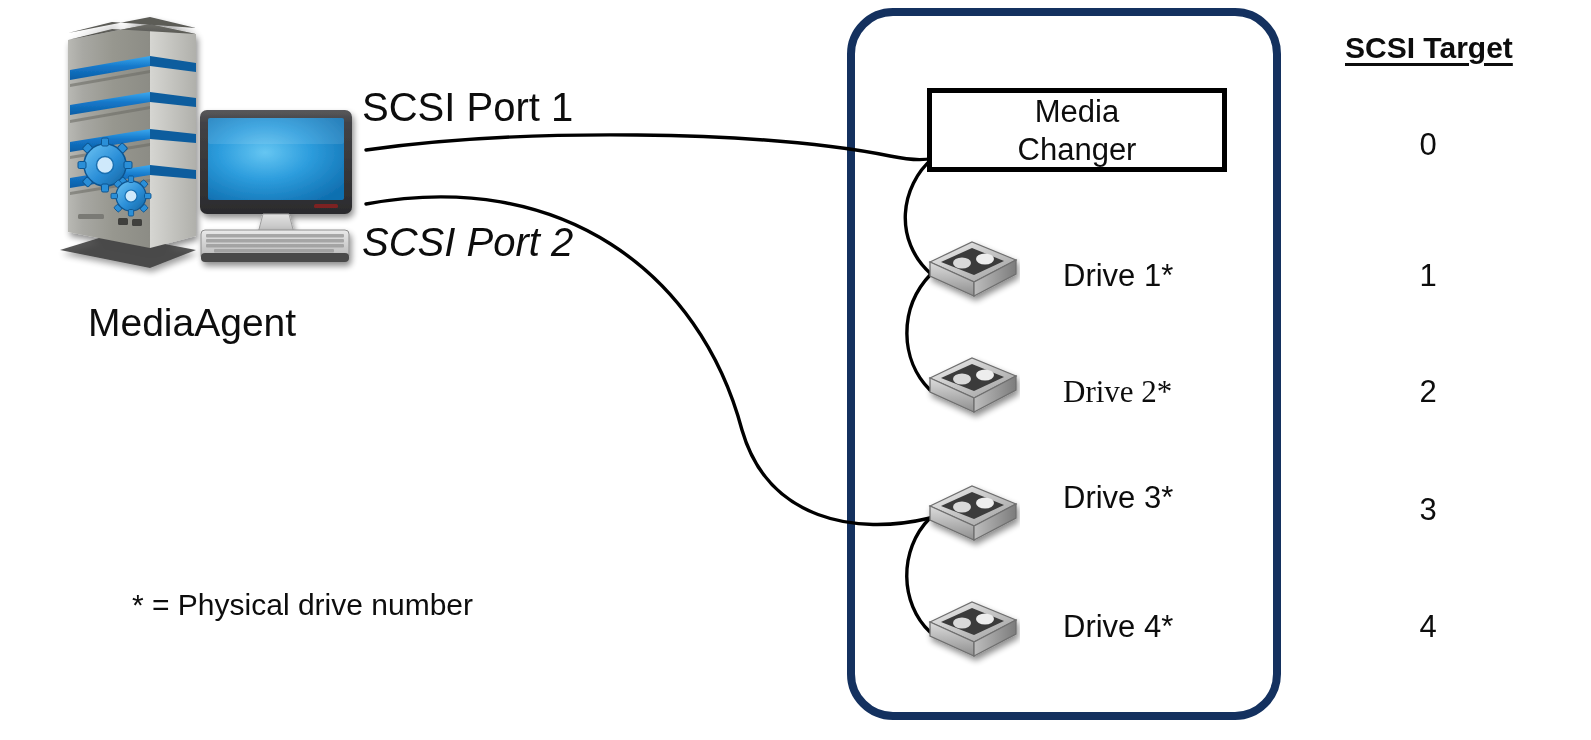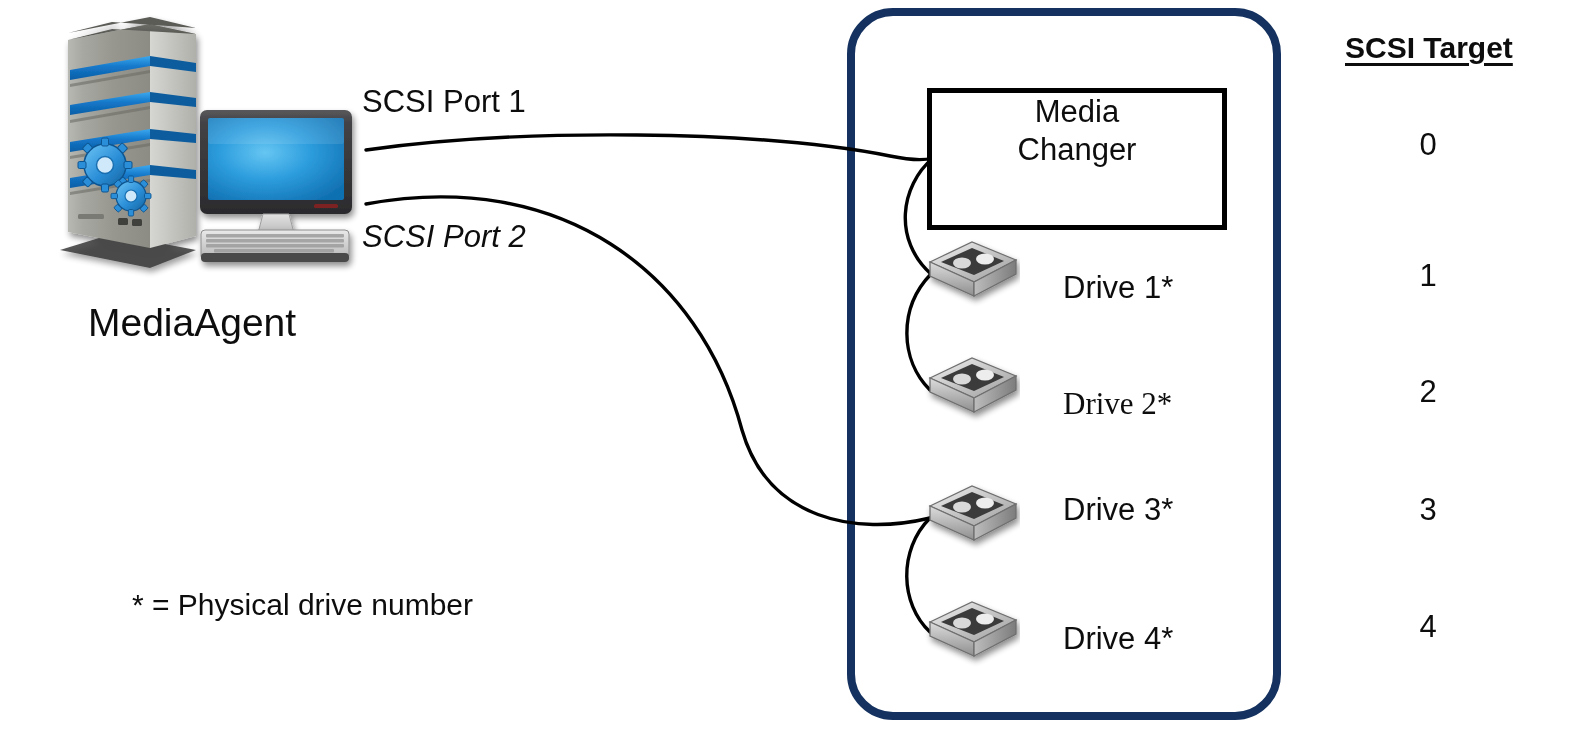--- a/index.html
+++ b/index.html
@@ -20,24 +20,24 @@
   }
 
   
   .lbl {
     position: absolute;
     font-family: "Liberation Sans", sans-serif;
     color: #0d0d0d;
     white-space: nowrap;
     line-height: 1.18;
   }
-  .lbl-port   { font-size: 31px; }
+  .lbl-port   { font-size: 40px; }
   .lbl-agent  { font-size: 39px; }
   .lbl-note   { font-size: 30px; margin-left: 48px; }
-  .lbl-drive  { font-size: 31px; margin-top: 12px; }
+  .lbl-drive  { font-size: 31px; }
   .lbl-target-head {
     font-size: 30px;
     text-decoration: underline;
     text-underline-offset: 5px;
   }
   .lbl-target-val { font-size: 31px; text-align: center; width: 60px; }
 
   
   #library-box {
     position: absolute;
@@ -50,21 +50,21 @@
     box-sizing: border-box;
     background: transparent;
   }
 
   
   #media-changer-box {
     position: absolute;
     left: 927px;
     top: 88px;
     width: 300px;
-    height: 142px;
+    height: 84px;
     border: 5px solid #000000;
     box-sizing: border-box;
     background: #ffffff;
     display: flex;
     flex-direction: column;
     align-items: center;
     justify-content: flex-start;
   }
   #media-changer-box .mc-line {
     font-size: 31px;

